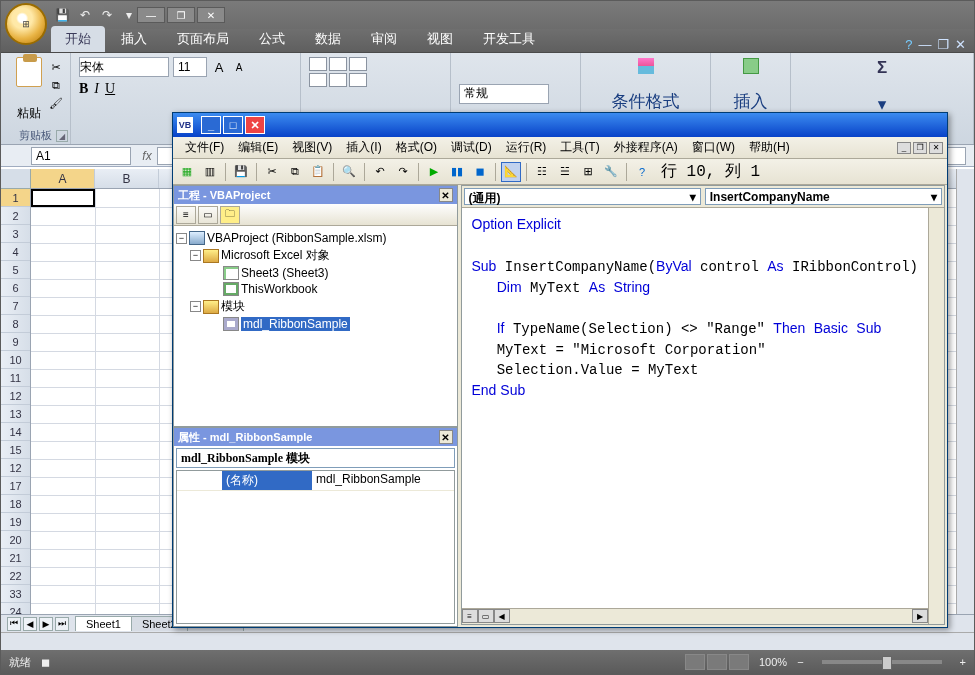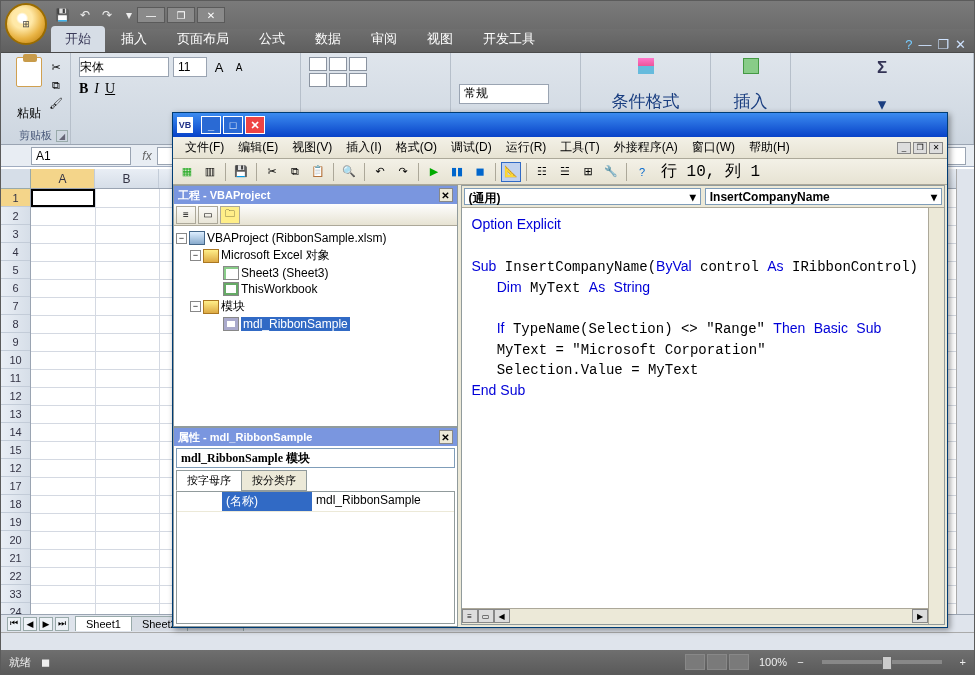--- a/index.html
+++ b/index.html
@@ -489,24 +489,20 @@
               <span class="lbl">mdl_RibbonSample</span>
             </div>
           </div>
       </div>
       <div class="dockpane props">
         <div class="dtitle">
             <span>属性 - mdl_RibbonSample</span>
             <span class="dclose">✕</span>
           </div>
         <div class="prop-combo">mdl_RibbonSample 模块</div>
-        <div class="prop-tabs" id="prop-tabs">
-            <span class="active">按字母序</span>
-            <span>按分类序</span>
-          </div>
         <div class="prop-grid" id="prop-grid">
             <div class="prop-row">
               <div class="pk sel">(名称)</div>
               <div class="pv">mdl_RibbonSample</div>
             </div>
           </div>
       </div>
     </div>
 
     <div class="vbe-code">

